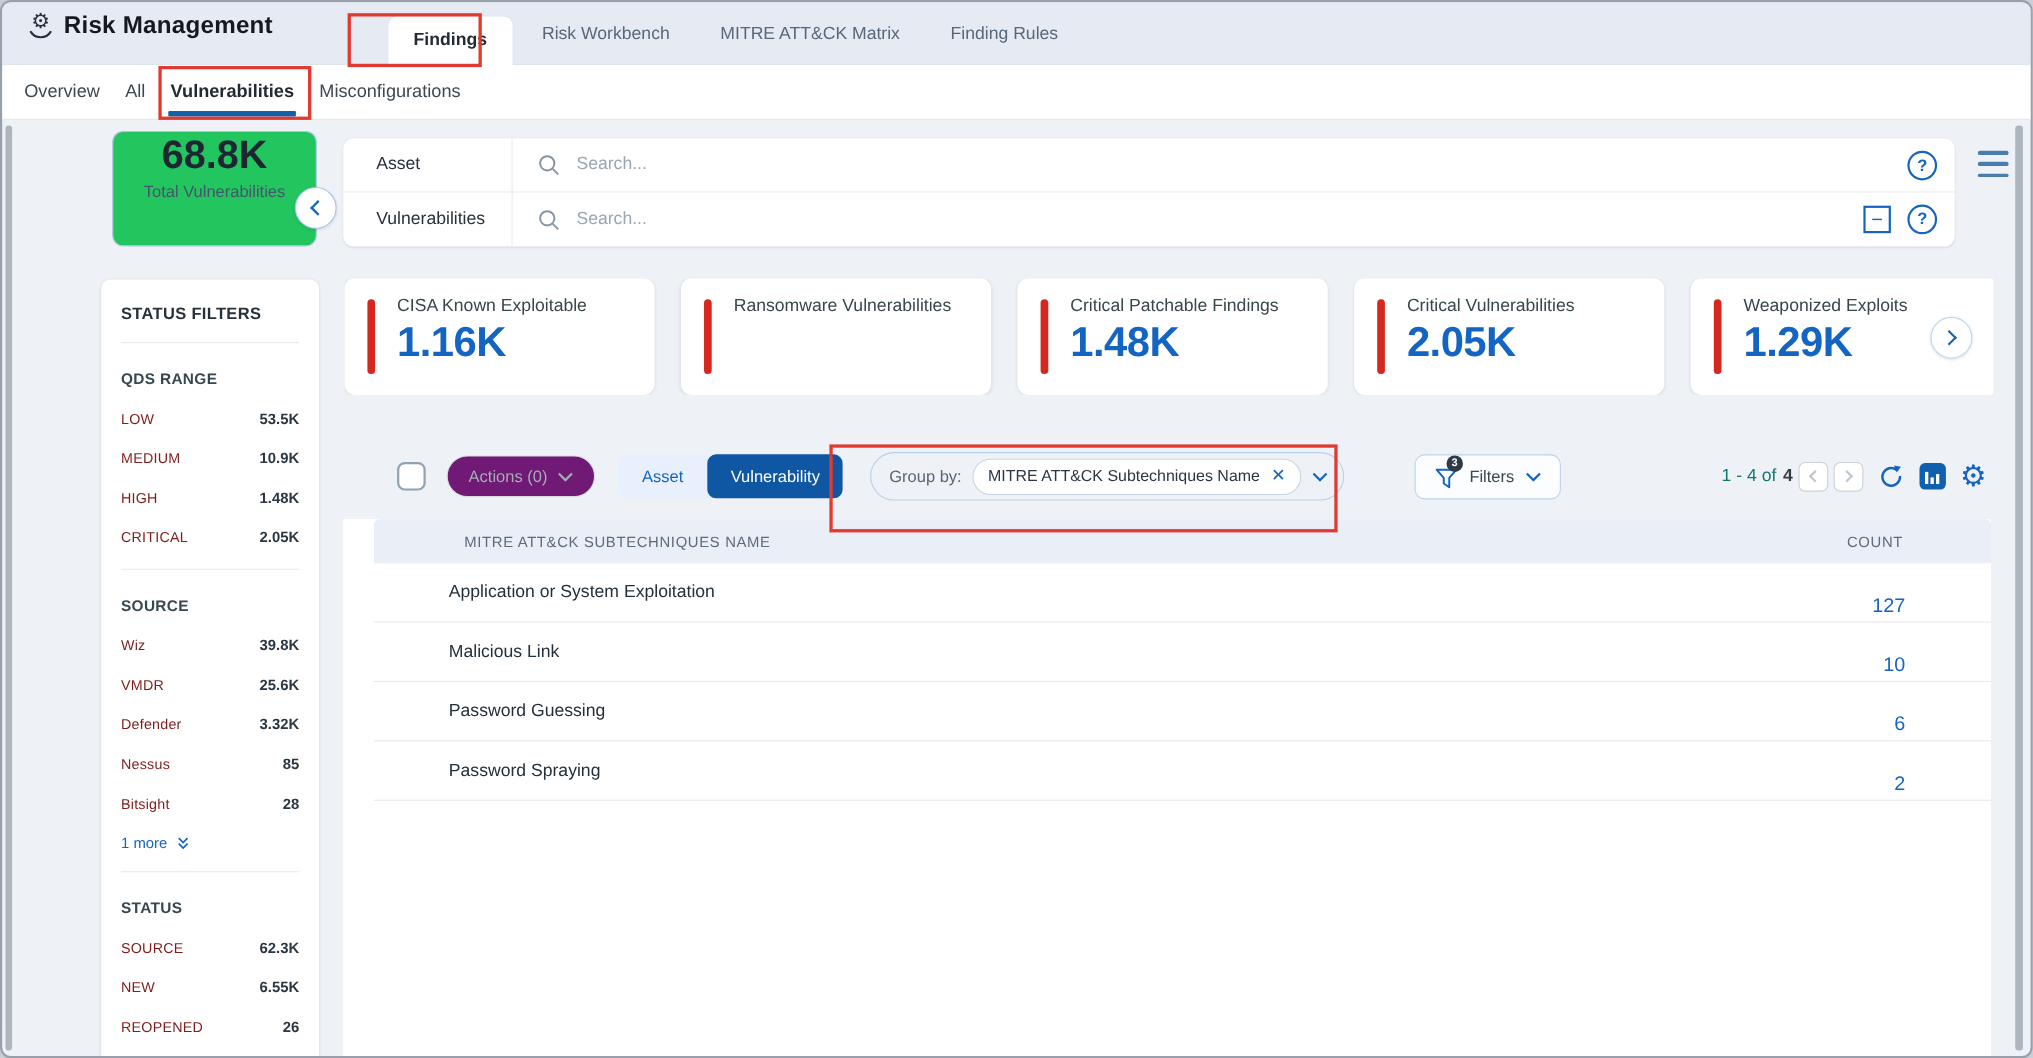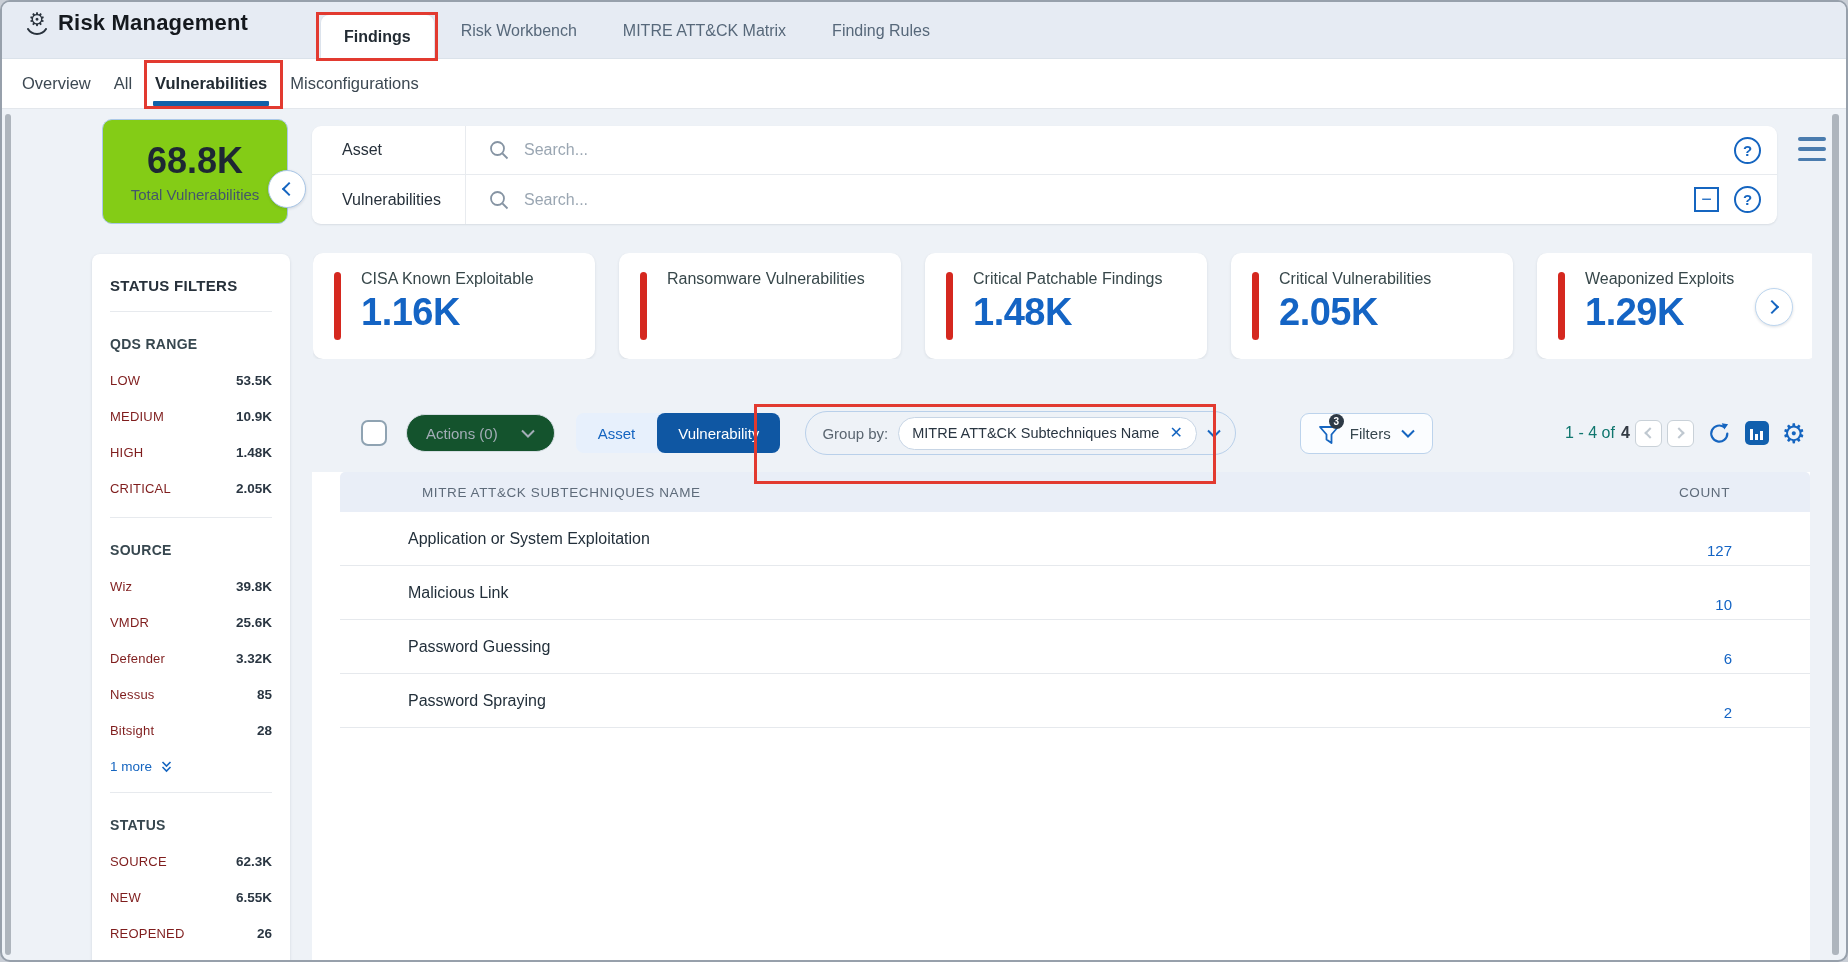--- a/index.html
+++ b/index.html
@@ -10,21 +10,21 @@
     border:2px solid #97a0ab; border-radius:10px; overflow:hidden;
   }
 
   
   .topbar{position:absolute; left:0; top:0; right:0; height:57px; background:#e6ebf3; border-bottom:1px solid #dbe2ea;}
   .brand{position:absolute; left:24px; top:8px; display:flex; align-items:center; gap:10px;}
   .brand-icon{display:flex; flex-direction:column; align-items:center; color:#2a333d;}
   .brand-icon .gear{font-family:"DejaVu Sans",sans-serif; font-size:19px; line-height:17px;}
   .app-title{font-size:22px; font-weight:bold; color:#15191e; letter-spacing:.2px;}
   .toptabs{position:absolute; left:318px; top:0; height:57px; display:flex; align-items:center;}
-  .toptab{font-size:16px; color:#57687a; white-space:nowrap; cursor:pointer;}
+  .toptab{font-size:16px; color:#57687a; white-space:nowrap; cursor:pointer;margin-left:32px;}
   .toptab.inactive{margin-left:46px;}
   .toptab.first-inactive{margin-left:26px;}
   .toptab.active{
     height:46px; margin-top:12px; padding:0 23px; display:flex; align-items:center;
     background:#ffffff; border:1px solid #dce3ec; border-bottom:none;
     border-radius:9px 9px 0 0; font-weight:bold; color:#222b33;
   }
 
   
   .subbar{position:absolute; left:0; top:57px; right:0; height:50px; background:#ffffff; border-bottom:1px solid #e3e7ec; display:flex; align-items:center; padding-left:18px; gap:19px; z-index:2;}
@@ -33,22 +33,22 @@
   .subtab .underline{position:absolute; left:0; right:0; bottom:2px; height:5px; background:#1161a9; border-radius:1px;}
 
   
   .annotation{position:absolute; border:3px solid #e23a30; z-index:60; pointer-events:none;}
 
   
   .v-scroll{position:absolute; width:6px; background:#aeb5bd; border-radius:3px; z-index:40;}
 
   
   .summary-card{position:absolute; left:100px; top:117px; width:186px; height:105px;
-    background:#84cc16; border:1px solid #abc8e8; border-radius:10px;
-    display:flex; flex-direction:column; align-items:center; justify-content:center; gap:4px;}
+    background:#22c55e; border:1px solid #abc8e8; border-radius:10px;
+    display:flex; flex-direction:column; align-items:center; justify-content:flex-start; gap:4px;}
   .summary-value{font-size:36px; font-weight:bold; color:#1d2733;}
   .summary-label{font-size:15px; color:#44566b;}
   .collapse-btn{position:absolute; left:266px; top:168px; width:38px; height:38px; border-radius:50%;
     background:#ffffff; border:1px solid #a9c6e6; box-shadow:0 1px 3px rgba(20,40,70,.15);
     display:flex; align-items:center; justify-content:center; z-index:5; cursor:pointer;}
 
   .chev{display:inline-block; width:10px; height:10px; border:solid #1565c0; border-width:0 2.5px 2.5px 0;}
   .chev.left{transform:rotate(135deg); margin-left:4px;}
   .chev.right{transform:rotate(-45deg); margin-right:4px;}
 
@@ -89,22 +89,22 @@
   .kpi-label{font-size:16px; color:#37474a; white-space:nowrap;}
   .kpi-value{font-size:38px; font-weight:600; color:#1464c4; margin-top:3px; letter-spacing:-.5px;}
   .kpi-next{position:absolute; left:1753px; top:286px; width:38px; height:38px; border-radius:50%;
     background:#ffffff; border:1px solid #bdd6ef; box-shadow:0 1px 3px rgba(20,40,70,.15);
     display:flex; align-items:center; justify-content:center; z-index:6; cursor:pointer;}
 
   
   .toolbar{position:absolute; left:340px; top:408px; right:40px; height:46px; display:flex; align-items:center;}
   .checkbox{width:26px; height:26px; border:2px solid #8fa3b2; border-radius:7px; margin-left:19px; background:#fff; cursor:pointer;}
   .btn-chevron{width:14px; height:9px;}
-  .actions-btn{margin-left:19px; height:38px; border-radius:19px; border:1px solid #d5dde3; background:#14532d;
-    color:#a3adb7; font-size:15px; display:flex; align-items:center; gap:23px; padding:0 19px; cursor:default;}
+  .actions-btn{margin-left:19px; height:38px; border-radius:19px; border:1px solid #d5dde3; background:#701a75;
+    color:#a3adb7; font-size:15px; display:flex; align-items:center; gap:9px; padding:0 19px; cursor:default;}
   .toggle{margin-left:21px; height:40px; background:#e7f0fc; border-radius:8px; display:flex; align-items:center; cursor:pointer;}
   .toggle .seg-a{padding:0 22px; font-size:15px; color:#1565c0;}
   .toggle .seg-b{height:40px; border-radius:8px; background:#0f57a3; color:#ffffff; font-size:15px; display:flex; align-items:center; padding:0 21px;}
   .groupby{margin-left:25px; height:44px; border:1.5px solid #b9d0ea; border-radius:22px; display:flex; align-items:center; padding:0 14px 0 16px; gap:10px; background:transparent;}
   .groupby-label{font-size:15px; color:#5a6570;}
   .chip{height:33px; border:1.5px solid #c7d5e5; border-radius:17px; background:#fff; display:flex; align-items:center; gap:10px; padding:0 13px; cursor:pointer;}
   .chip-text{font-size:14.5px; color:#2a3642; white-space:nowrap;}
   .x-icon{color:#1565c0; font-size:16px; line-height:1; cursor:pointer;}
   .filters-btn{margin-left:64px; height:41px; border:1.5px solid #bcd3ec; border-radius:9px; background:#fbfdff;
     display:flex; align-items:center; gap:10px; padding:0 17px; cursor:pointer;}
@@ -125,21 +125,21 @@
   .gear-glyph{font-family:"DejaVu Sans",sans-serif; font-size:27px; color:#1565c0; line-height:1;}
 
   
   .grid-panel{position:absolute; left:310px; right:36px; top:470px; bottom:0; background:#ffffff;}
   .grid-header{margin-left:28px; height:40px; background:#e9eef7; border-radius:5px 5px 0 0;
     display:flex; align-items:center;}
   .gh-name{flex:1; padding-left:82px; font-size:13.5px; color:#5e6b7a; letter-spacing:.6px;}
   .gh-count{padding-right:80px; font-size:13.5px; color:#5e6b7a; letter-spacing:.6px;}
   .grid-row{margin-left:28px; height:54px; border-bottom:1px solid #e6e9ed; display:flex; align-items:center;}
   .gr-name{flex:1; padding-left:68px; font-size:16px; color:#23303b;}
-  .gr-count{padding-right:78px; font-size:15px; font-weight:500; color:#1464c4; cursor:pointer;margin-top:24px;}
+  .gr-count{padding-right:78px; font-size:18px; font-weight:500; color:#1464c4; cursor:pointer;margin-top:24px;}
 
   svg{display:block;}
 </style>
 </head>
 <body>
 
 <div class="window">
 
   <div class="topbar">
     <div class="brand">

